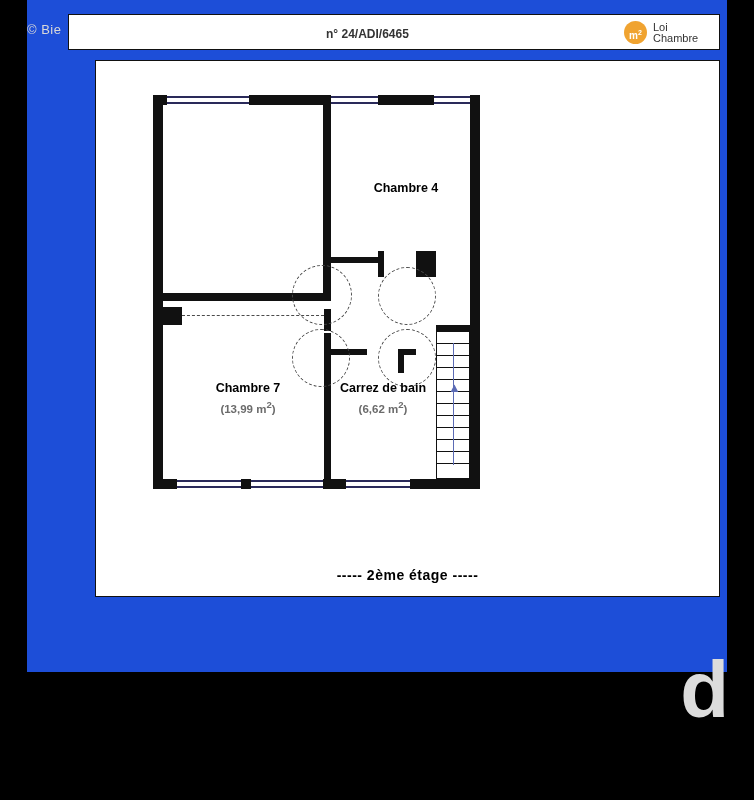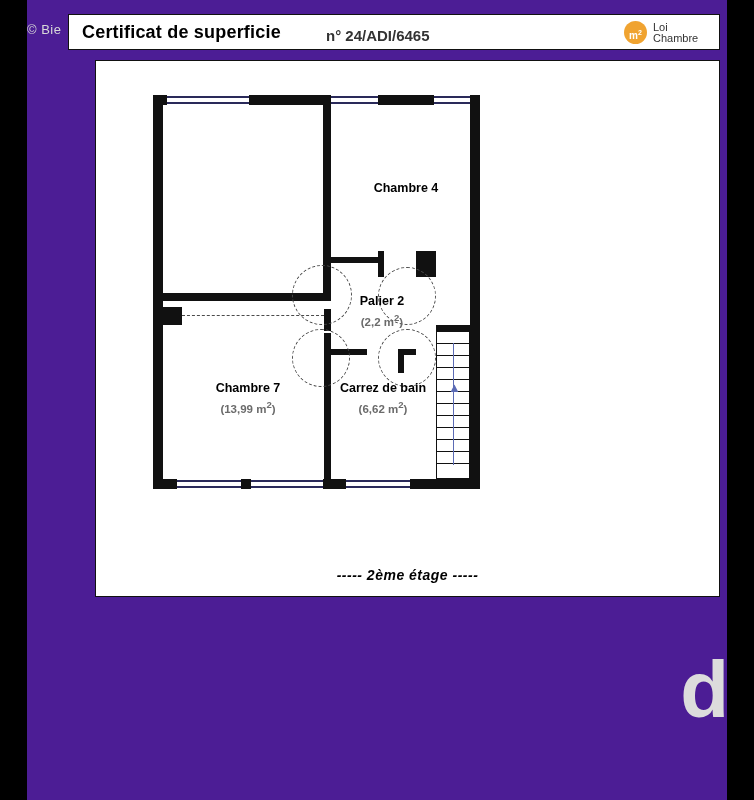--- a/index.html
+++ b/index.html
@@ -14,22 +14,22 @@
     overflow: hidden;
     font-family: "Liberation Sans", sans-serif;
   }
 
   
   #page {
     position: absolute;
     left: 27px;
     top: 0;
     width: 700px;
-    height: 800px;
-    background: #4c1d95;
+    height: 672px;
+    background: #1d4ed8;
   }
 
   
   #watermark {
     position: absolute;
     left: 0px;
     top: 22px;
     font-size: 13px;
     color: #d8d8d8;
     letter-spacing: 0.5px;
@@ -64,21 +64,21 @@
     top: 7px;
     font-size: 18px;
     font-weight: bold;
     color: #000;
     letter-spacing: 0.2px;
   }
   #header-ref {
     position: absolute;
     left: 257px;
     top: 12px;
-    font-size: 15px;
+    font-size: 12px;
     font-weight: bold;
     color: #333;
   }
   #logo-badge {
     position: absolute;
     right: 72px;
     top: 6px;
     width: 23px;
     height: 23px;
     border-radius: 50%;
@@ -173,33 +173,31 @@
     width: 1px;
   }
   #floor-caption {
     position: absolute;
     width: 100%;
     text-align: center;
     font-size: 14px;
     font-weight: bold;
     color: #000;
     letter-spacing: 0.5px;
-    font-style: italic;
   }
 </style>
 </head>
 <body>
 
 <div id="page">
 
   <div id="watermark">© Bie</div>
   <div id="watermark2">d</div>
 
   <div id="header">
-    <div id="header-title">Certificat de superficie</div>
     <div id="header-ref">n° 24/ADI/6465</div>
     <div id="logo-badge">
       <span>m</span><sup>2</sup>
     </div>
     <div id="logo-text">
       <span>Loi</span><br>
       <span>Chambre</span>
     </div>
   </div>
 
@@ -271,24 +269,20 @@
     <div class="door-arc" style="left:196px; top:204px; width:58px; height:58px; border-color:#4a4a4a; clip-path: polygon(0 0, 100% 0, 100% 100%, 0 100%);"></div>
     <div class="door-arc" style="left:282px; top:206px; width:56px; height:56px;"></div>
     <div class="door-arc" style="left:196px; top:268px; width:56px; height:56px;"></div>
     <div class="door-arc" style="left:282px; top:268px; width:56px; height:56px;"></div>
 
 
     <div class="room-label" style="left:240px; top:120px; width:140px;">
       <span>Chambre 4</span>
     </div>
 
-    <div class="room-label" style="left:234px; top:233px; width:104px;">
-      <span>Palier 2</span>
-      <span class="room-area"><span>(2,2 m</span><sup>2</sup><span>)</span></span>
-    </div>
 
     <div class="room-label" style="left:82px; top:320px; width:140px;">
       <span>Chambre 7</span>
       <span class="room-area"><span>(13,99 m</span><sup>2</sup><span>)</span></span>
     </div>
 
     <div class="room-label" style="left:232px; top:320px; width:110px;">
       <span>Carrez de bain</span>
       <span class="room-area"><span>(6,62 m</span><sup>2</sup><span>)</span></span>
     </div>

